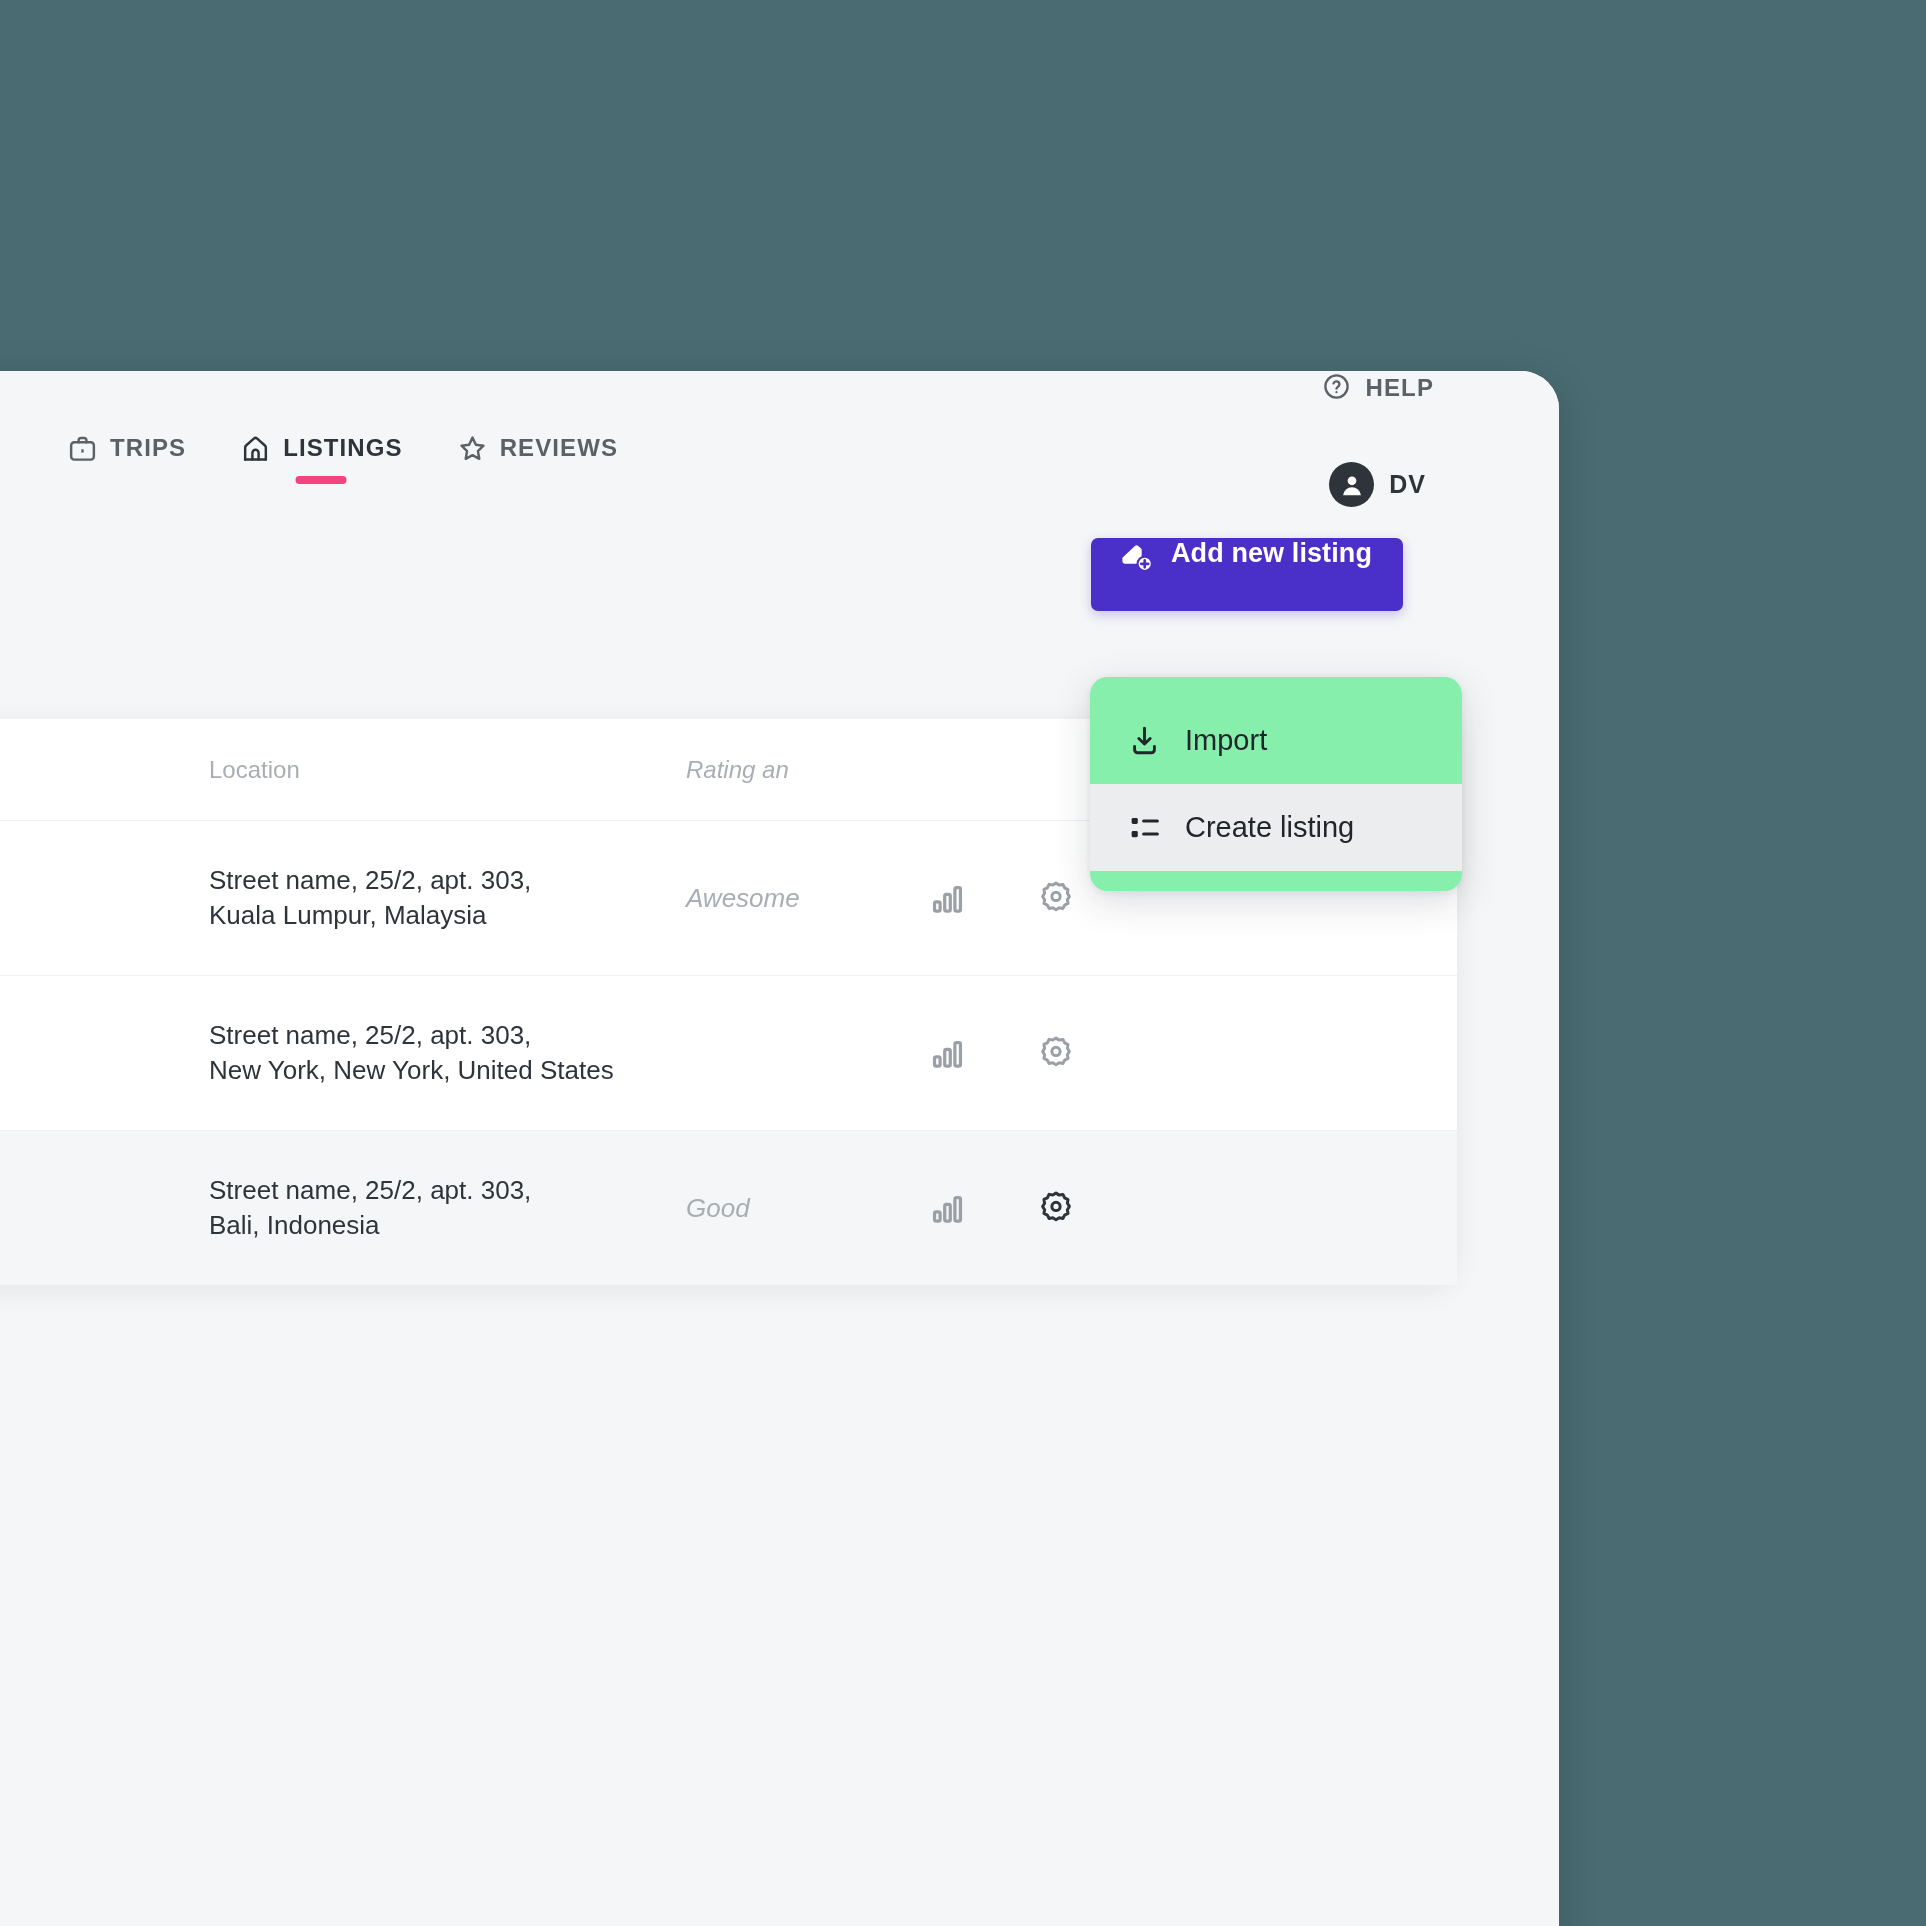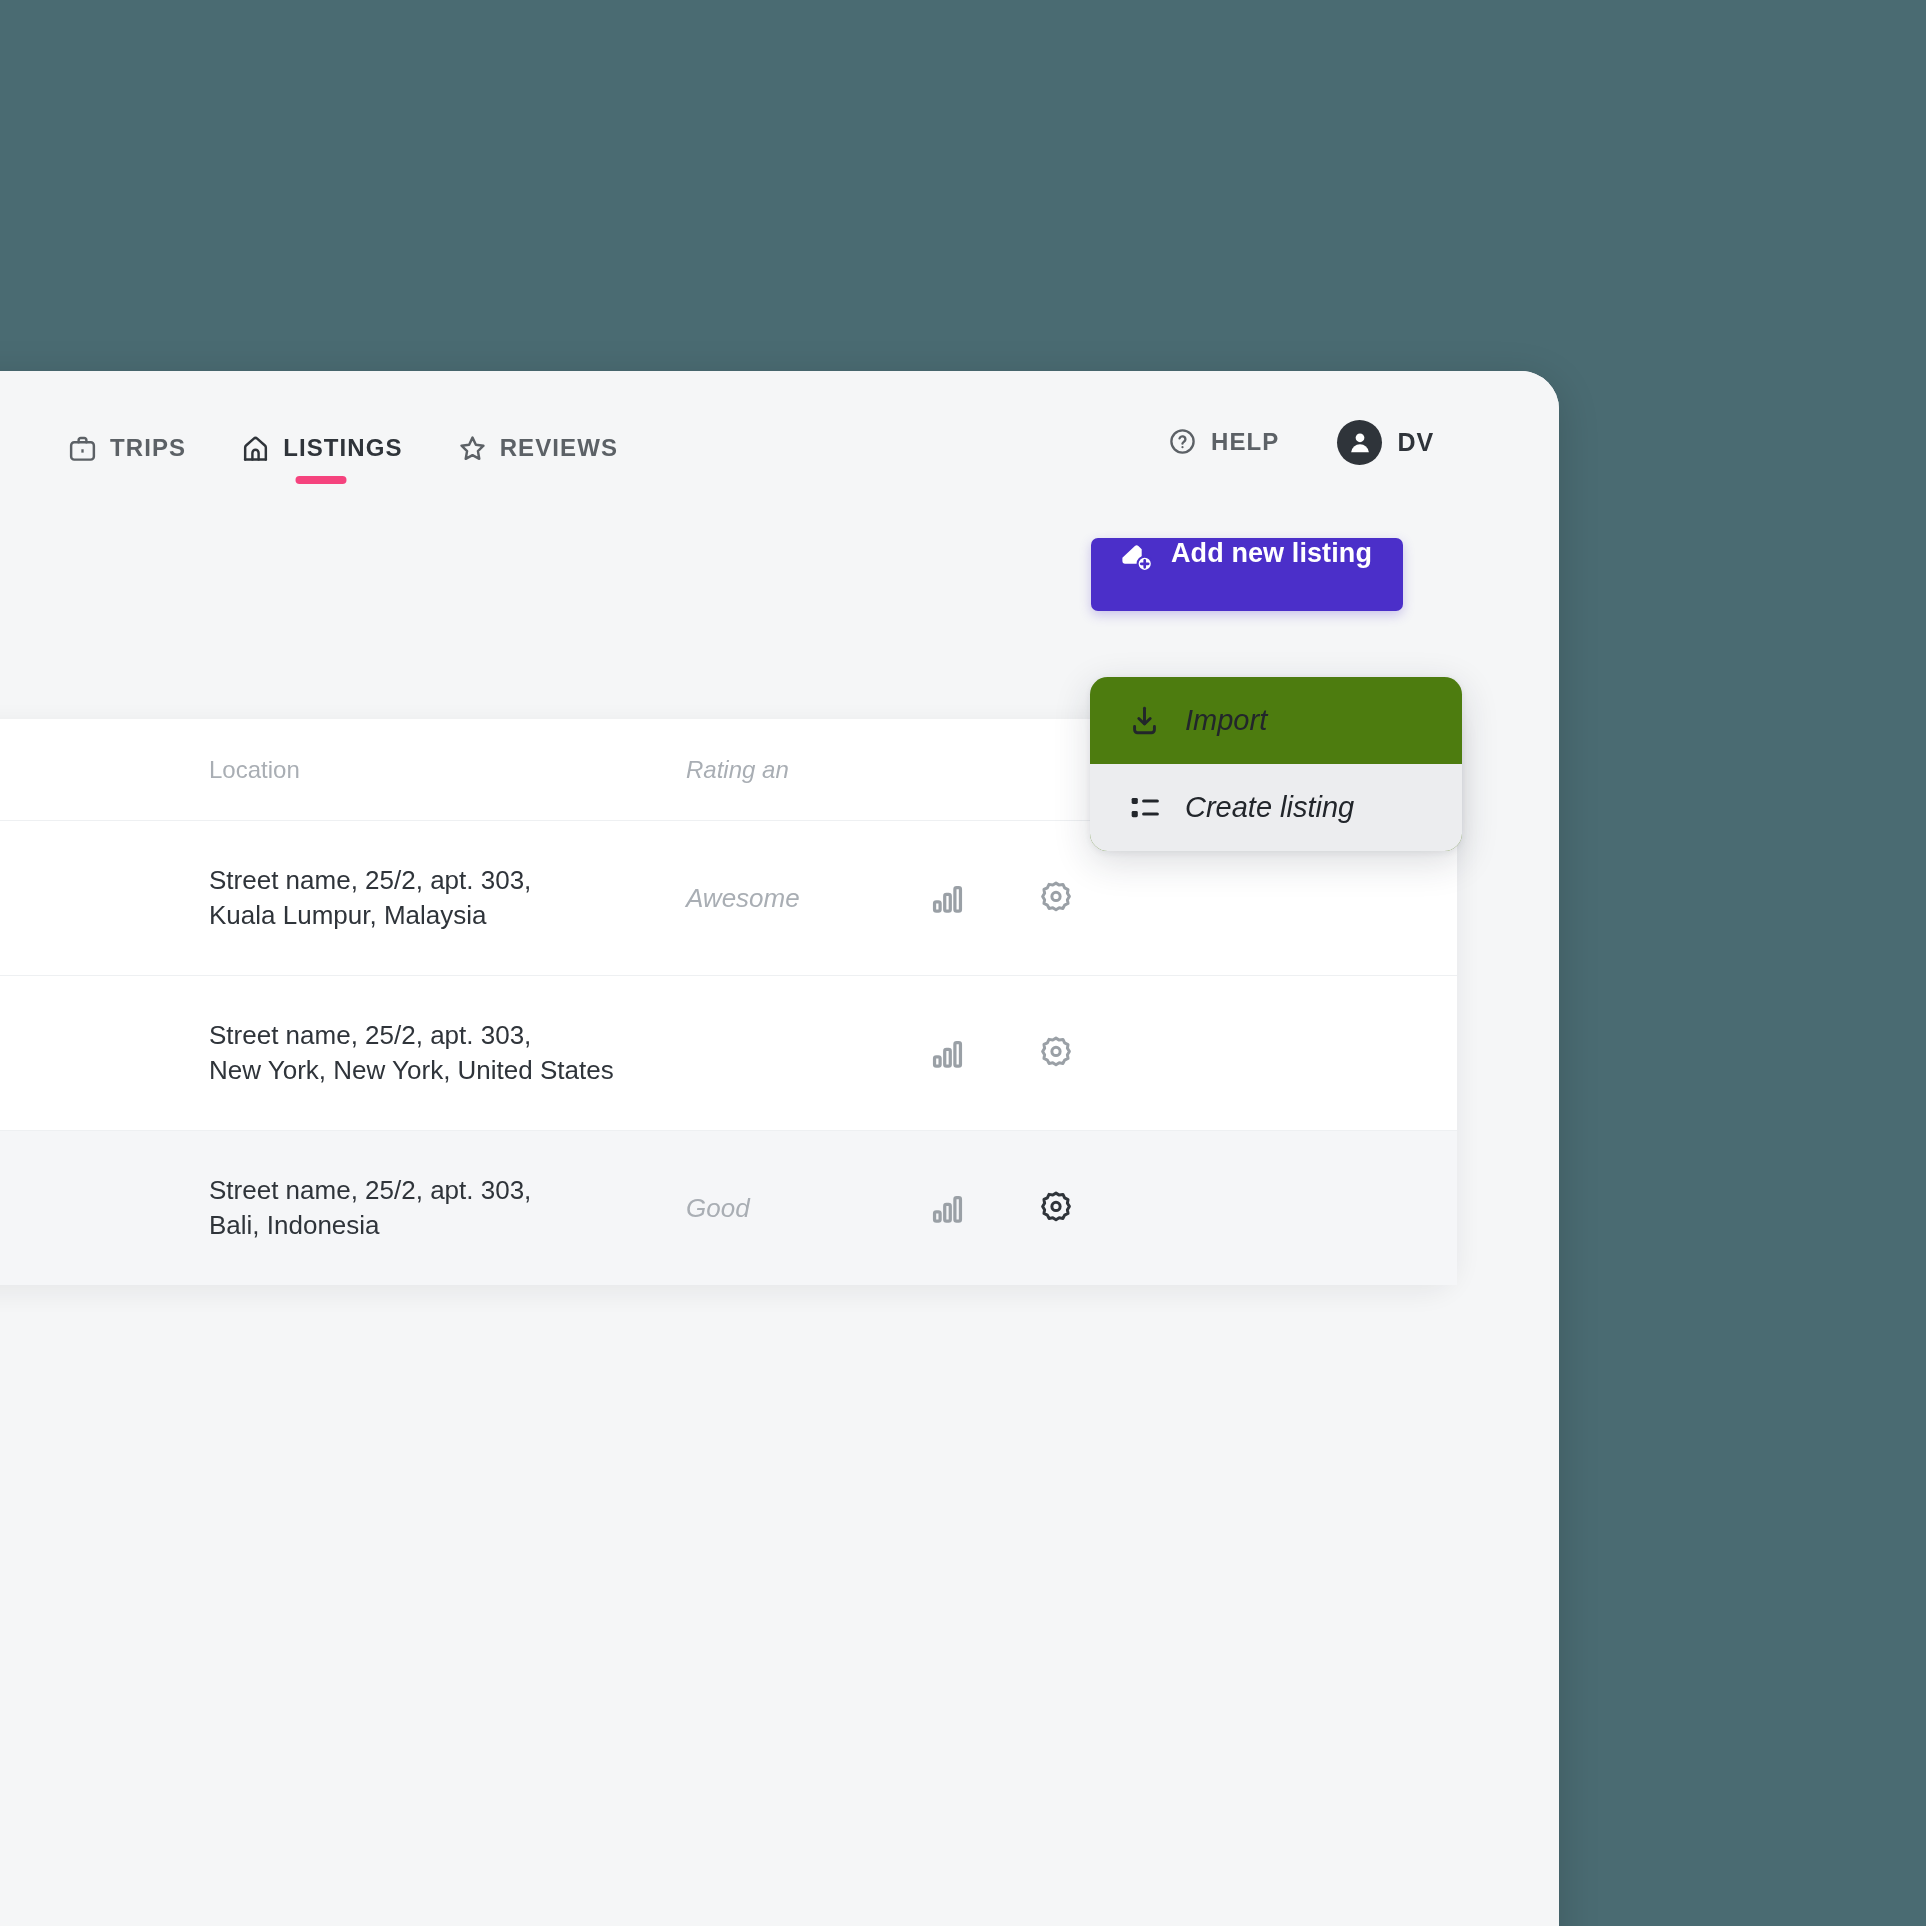--- a/index.html
+++ b/index.html
@@ -68,20 +68,21 @@
     width:51px;height:8px;
     border-radius:4px;
     background:#f5437e;
   }
   .nav-right{
     position:absolute;
     right:125px;top:0;
     height:142px;
     display:flex;align-items:center;
     gap:58px;
+    flex-direction:column;
   }
   .help-item{ display:flex;align-items:center;gap:13.5px;cursor:pointer; }
   .help-item .nav-label{
     font-size:24px;font-weight:700;letter-spacing:1.1px;color:#5c6166;
   }
   .user-item{ display:flex;align-items:center;gap:15px;cursor:pointer;text-align:right; }
   .avatar{
     width:45px;height:45px;border-radius:50%;
     background:#2f343a;
     display:flex;align-items:center;justify-content:center;
@@ -159,27 +160,26 @@
   }
 
   .icon-btn{ cursor:pointer; display:flex;align-items:center;justify-content:center; }
 
   
   #dropdown{
     position:absolute;
     left:1239px;
     top:306px;
     width:372px;
-    background:#4d7c0f;
+    background:#86efac;
     border-radius:17.6px;
     box-shadow:0 10.8px 37px rgba(30,40,55,0.16), 0 1.4px 6.8px rgba(30,40,55,0.07);
     overflow:hidden;
     z-index:40;
-    padding:0 0;
-    font-style:italic;
+    padding:20px 0;
   }
   .dd-item{
     display:flex;align-items:center;
     gap:23px;
     height:87px;
     padding:0 37px;
     cursor:pointer;
   }
   .dd-item.hovered{ background:#ecedef; }
   .dd-label{

